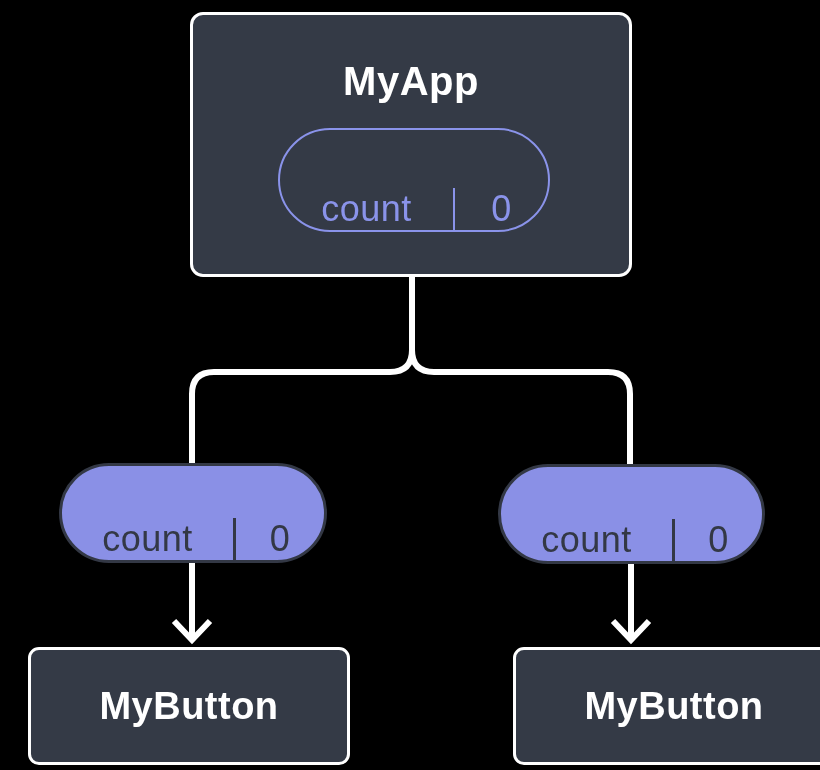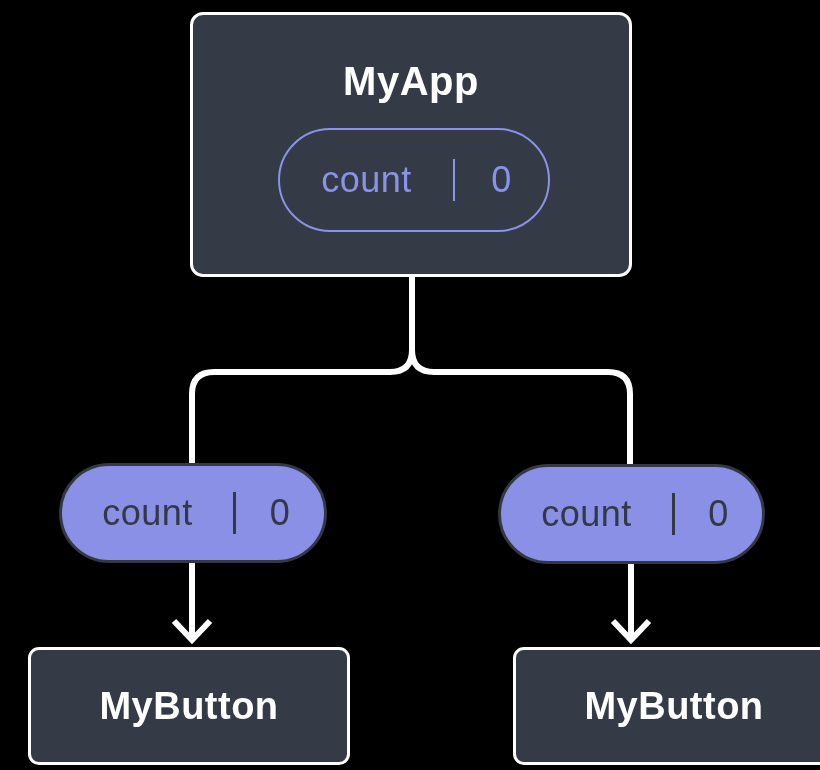--- a/index.html
+++ b/index.html
@@ -44,21 +44,21 @@
     left: 0; right: 0; top: 44px;
     text-align: center;
     color: #ffffff;
     font-size: 40px;
     font-weight: 600;
     letter-spacing: 0.5px;
   }
   .pill {
     position: absolute;
     display: flex;
-    align-items: center;
+    align-items: flex-end;
     font-size: 36px;
     letter-spacing: 0.5px;
   }
   .pill .cell {
     display: flex;
     align-items: center;
     justify-content: center;
   }
   .state-pill {
     left: 85px; top: 113px;

